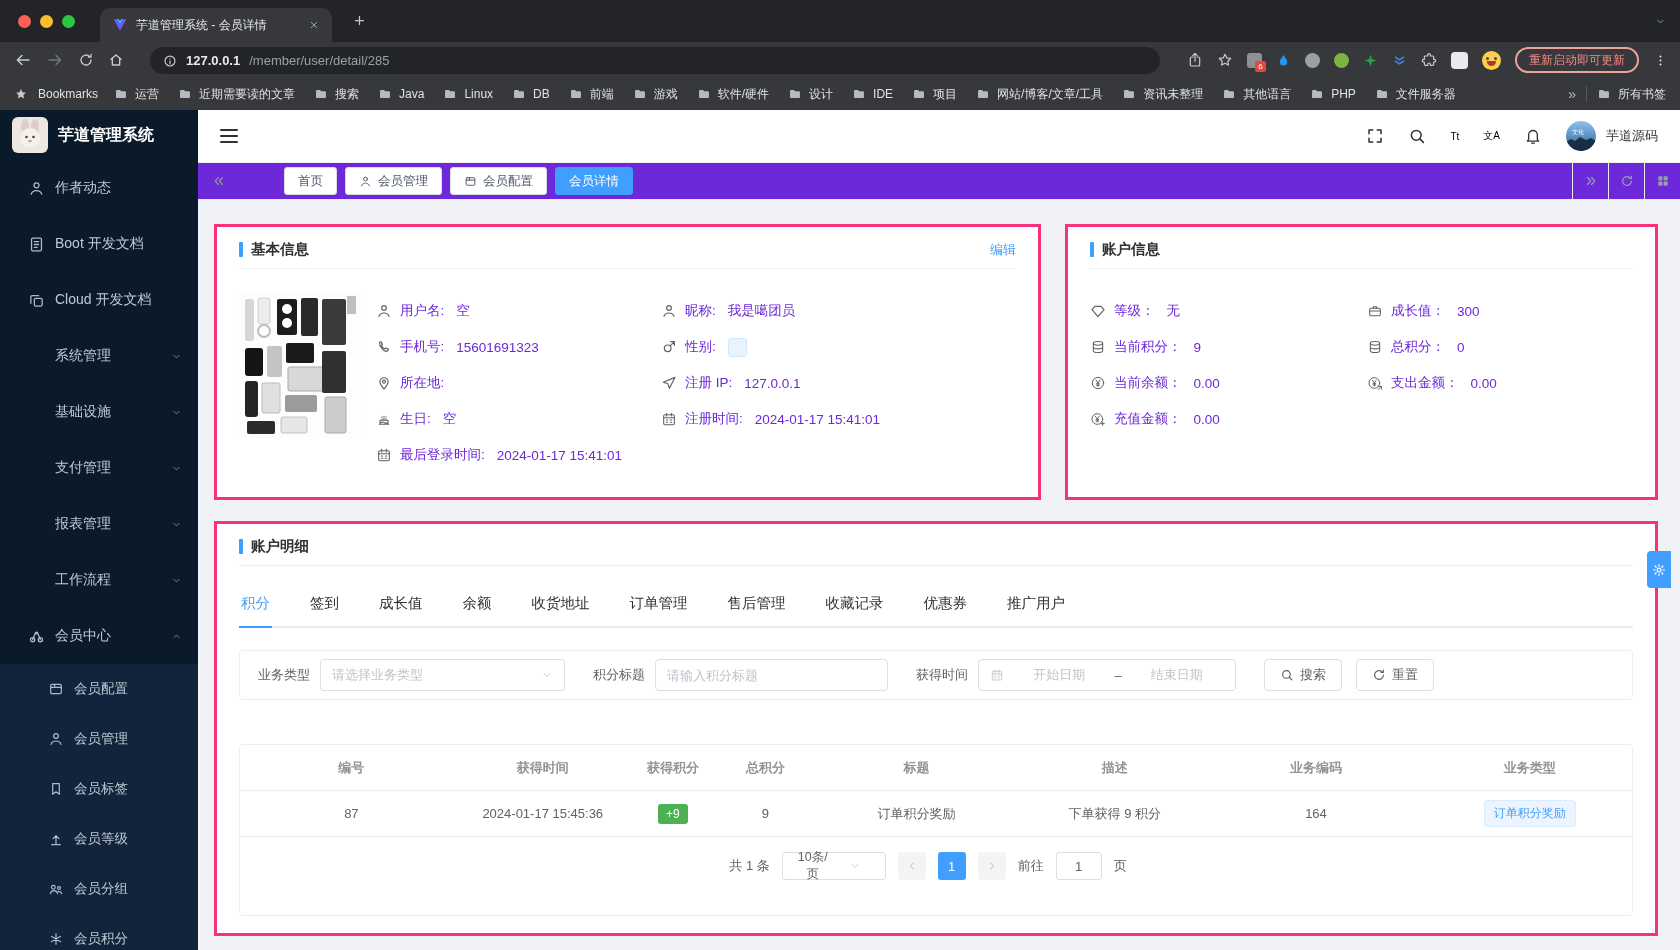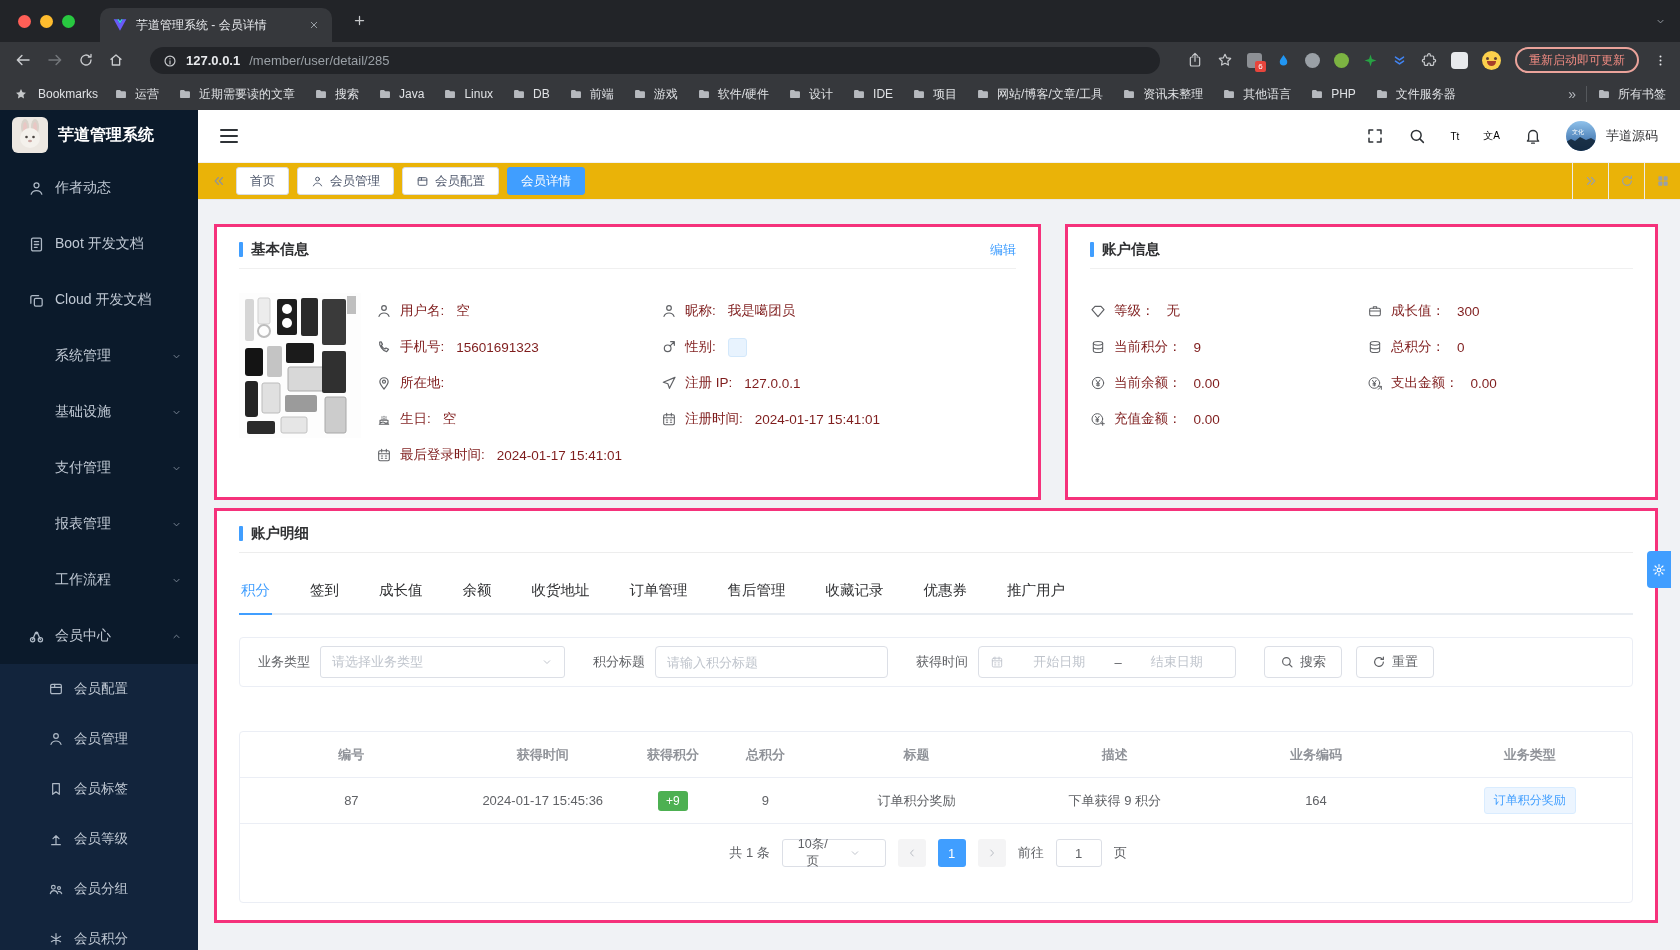--- a/index.html
+++ b/index.html
@@ -71,47 +71,47 @@
 
   .main { flex:1; position:relative; height:100%; }
   .hdr { height:52px; background:#fff; display:flex; align-items:center; padding:0 22px; }
   .hamburger { width:18px; height:14px; display:flex; flex-direction:column; justify-content:space-between; cursor:pointer; }
   .hamburger i { display:block; height:2px; background:#2f3337; border-radius:1px; }
   .hdr-right { margin-left:auto; display:flex; align-items:center; gap:24px; color:#2f3337; }
   .glyph-ic { font-size:10px; font-weight:400; color:#000000; }
   .user-avatar { width:30px; height:30px; border-radius:50%; overflow:hidden; }
   .user-name { font-size:13px; color:#303133; margin-left:-14px; }
 
-  .tabbar { height:38px; background:#eab308; border-top:1px solid #f2f2f2; border-bottom:1px solid #e6e8eb;
-    display:flex; align-items:center; padding:0 0 0 14px; }
+  .tabbar { height:38px; background:#6d28d9; border-top:1px solid #f2f2f2; border-bottom:1px solid #e6e8eb;
+    display:flex; align-items:center; padding:0 0 0 14px;gap:48px; }
   .tb-chev { color:#909399; margin-right:10px; }
   .vtabs { display:flex; gap:8px; }
   .vt { height:28px; border:1px solid #d9dce3; border-radius:3px; background:#fff; display:flex;
     align-items:center; gap:6px; padding:0 13px; font-size:12.5px; color:#515a6e; cursor:pointer; }
   .vt .vt-icon { width:13px; height:13px; color:#515a6e; }
   .vt.active { background:#409eff; border-color:#409eff; color:#fff; }
   .tabbar-right { margin-left:auto; display:flex; height:100%; }
   .tabbar-right .cell { width:36px; height:100%; display:flex; align-items:center; justify-content:center;
     border-left:1px solid #ececec; color:#9aa0a6; }
 
   
   .content { position:absolute; left:0; top:91px; right:0; bottom:0; background:#f0f2f5; }
   .card { position:absolute; background:#fff; border:3px solid #f5327b; }
   .card1 { left:16px; top:23px; width:827px; height:276px; padding:16px 22px; }
   .card2 { left:867px; top:23px; width:593px; height:276px; padding:16px 22px; }
-  .card3 { left:16px; top:307px; width:1444px; height:415px; padding:16px 22px; }
+  .card3 { left:16px; top:320px; width:1444px; height:415px; padding:16px 22px; }
   .card-head { display:flex; align-items:center; height:26px; padding-bottom:12px; border-bottom:1px solid #f0f0f0; }
   .head-bar { width:4px; height:15px; background:#409eff; border-radius:1px; margin-right:8px; }
   .card-title { font-size:14.5px; font-weight:700; color:#303133; }
   .edit-link { margin-left:auto; color:#409eff; font-size:13px; cursor:pointer; }
 
   .c1-body { display:flex; gap:15px; margin-top:24px; }
   .member-photo { width:122px; height:145px; flex:none; background:#fff; }
   .fields-grid { flex:1; display:grid; grid-template-columns:285px 1fr; }
-  .fcol .field, .c2-grid .field { height:36px; display:flex; align-items:center; font-size:13.5px; color:#7f1d1d; }
+  .fcol .field, .c2-grid .field { height:36px; display:flex; align-items:center; font-size:13.5px; color:#6d28d9; }
   .field .f-icon { width:16px; height:16px; color:#606266; margin-right:8px; }
   .field .f-label { margin-right:12px; white-space:nowrap; }
   .field .f-value { white-space:nowrap; }
   .field .f-tag { display:none; width:19px; height:19px; background:#e8f3fe; border:1px solid #d3e8fb; border-radius:3px; }
   .field.with-tag .f-tag { display:inline-block; }
   .c2-grid { display:grid; grid-template-columns:277px 1fr; margin-top:24px; }
 
   .dtabs { display:flex; gap:36px; margin-top:18px; border-bottom:2px solid #e9edf2; }
   .dtab { font-size:14.5px; color:#303133; padding:10px 2px 13px; margin-bottom:-2px;
     border-bottom:2px solid transparent; cursor:pointer; white-space:nowrap; }

